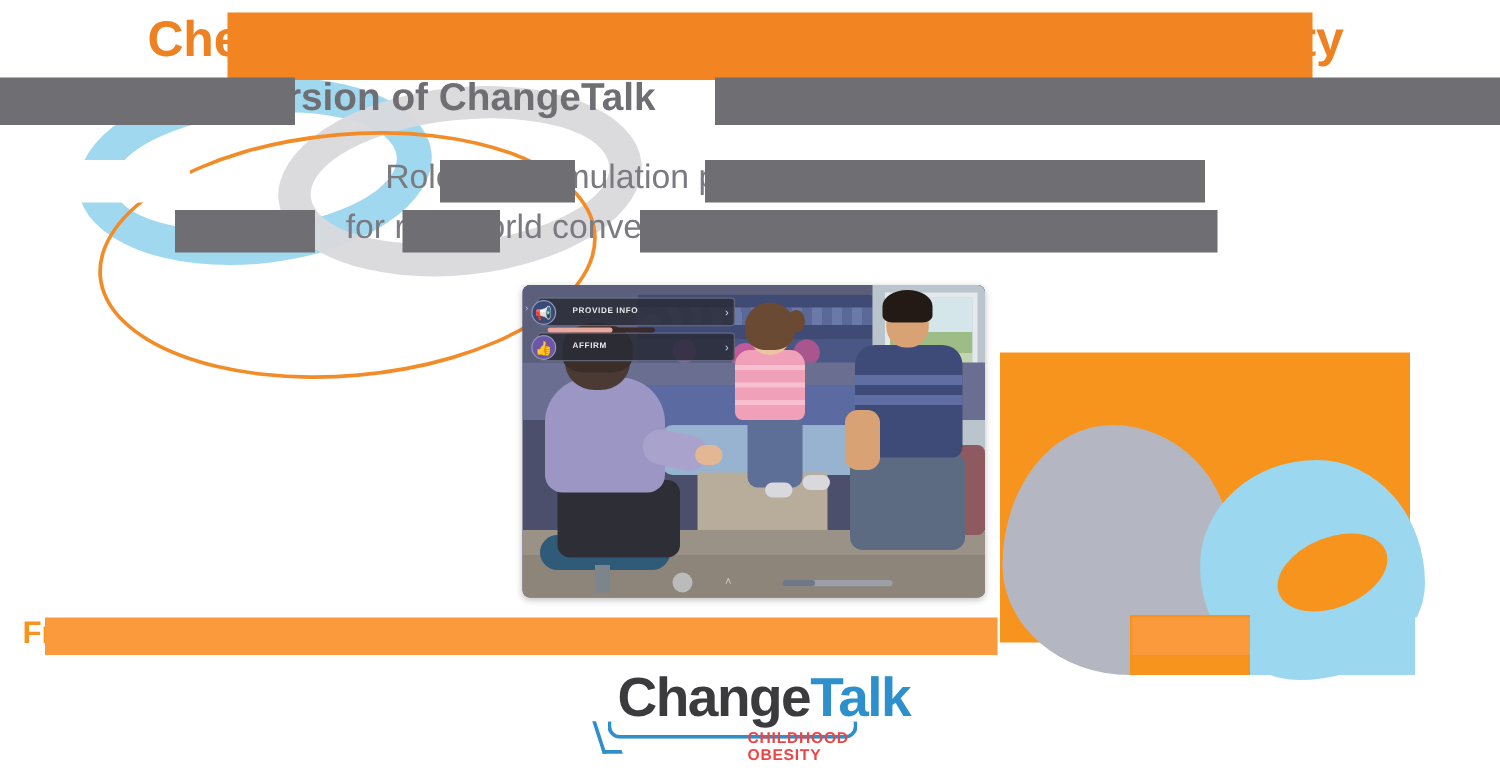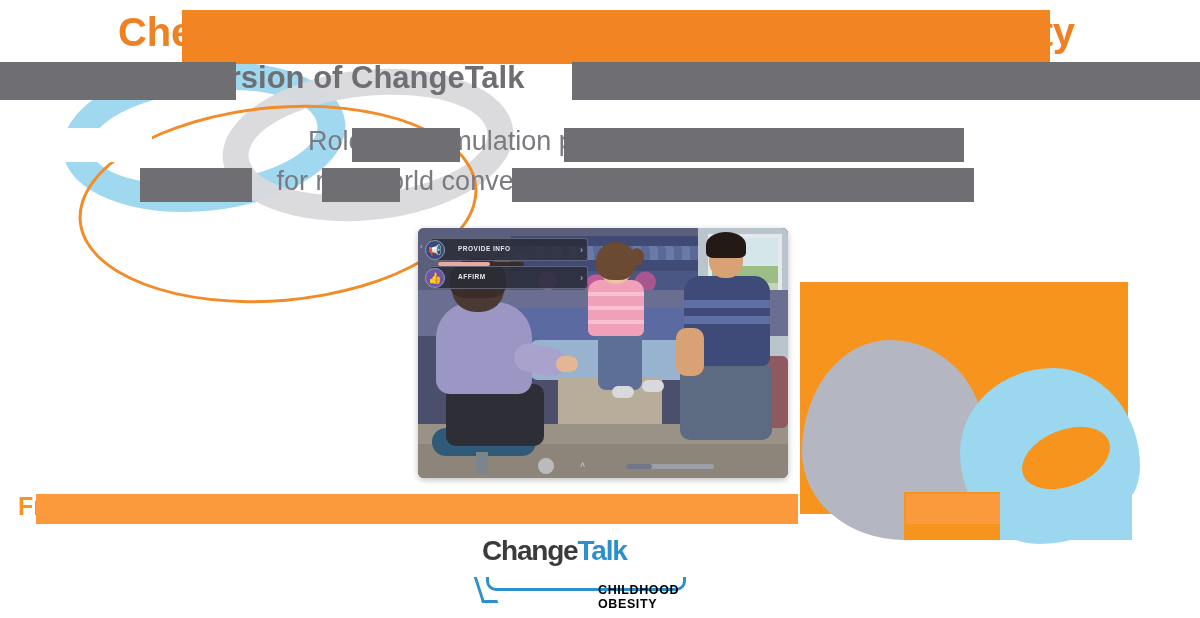--- a/index.html
+++ b/index.html
@@ -264,37 +264,37 @@
   #strap-mask-b { position:absolute; left:906px; top:2px; width:94px;  height:30px; background:#FB9A3C; }
   #strap-mask-c { position:absolute; left:1000px; top:2px; width:132px; height:30px; background:#9BD7EE; }
   #strap-mask-d { position:absolute; left:1132px; top:2px; width:68px;  height:30px; background:#ffffff; }
 
   
   #logo {
     position:absolute; left:482px; top:537px;
     width:238px; height:62px;
   }
   #logo-word {
-    position:absolute; left:0; top:0;
-    font-size:28px; font-weight:700; letter-spacing:-1.2px;
+    position:absolute; left:12px; top:0;
+    font-size:44px; font-weight:700; letter-spacing:-1.2px;
     line-height:1;
   }
   #logo-change { color:#3B3B3E; }
   #logo-talk   { color:#2D8FCB; }
   #logo-bubble {
     position:absolute; left:4px; top:40px;
     width:200px; height:14px;
     border-bottom:3px solid #2D8FCB;
     border-left:3px solid #2D8FCB;
     border-right:3px solid #2D8FCB;
     border-radius:0 0 10px 10px;
   }
   #logo-sub {
     position:absolute; left:116px; top:46px;
-    font-size:12.5px; font-weight:700; color:#000000;
+    font-size:12.5px; font-weight:700; color:#ef4444;
     letter-spacing:.6px;
   }
   #logo-point {
     position:absolute; left:-4px; top:40px;
     width:16px; height:26px;
     border-left:3px solid #2D8FCB;
     border-bottom:3px solid #2D8FCB;
     transform:skewX(18deg);
   }
 </style>

